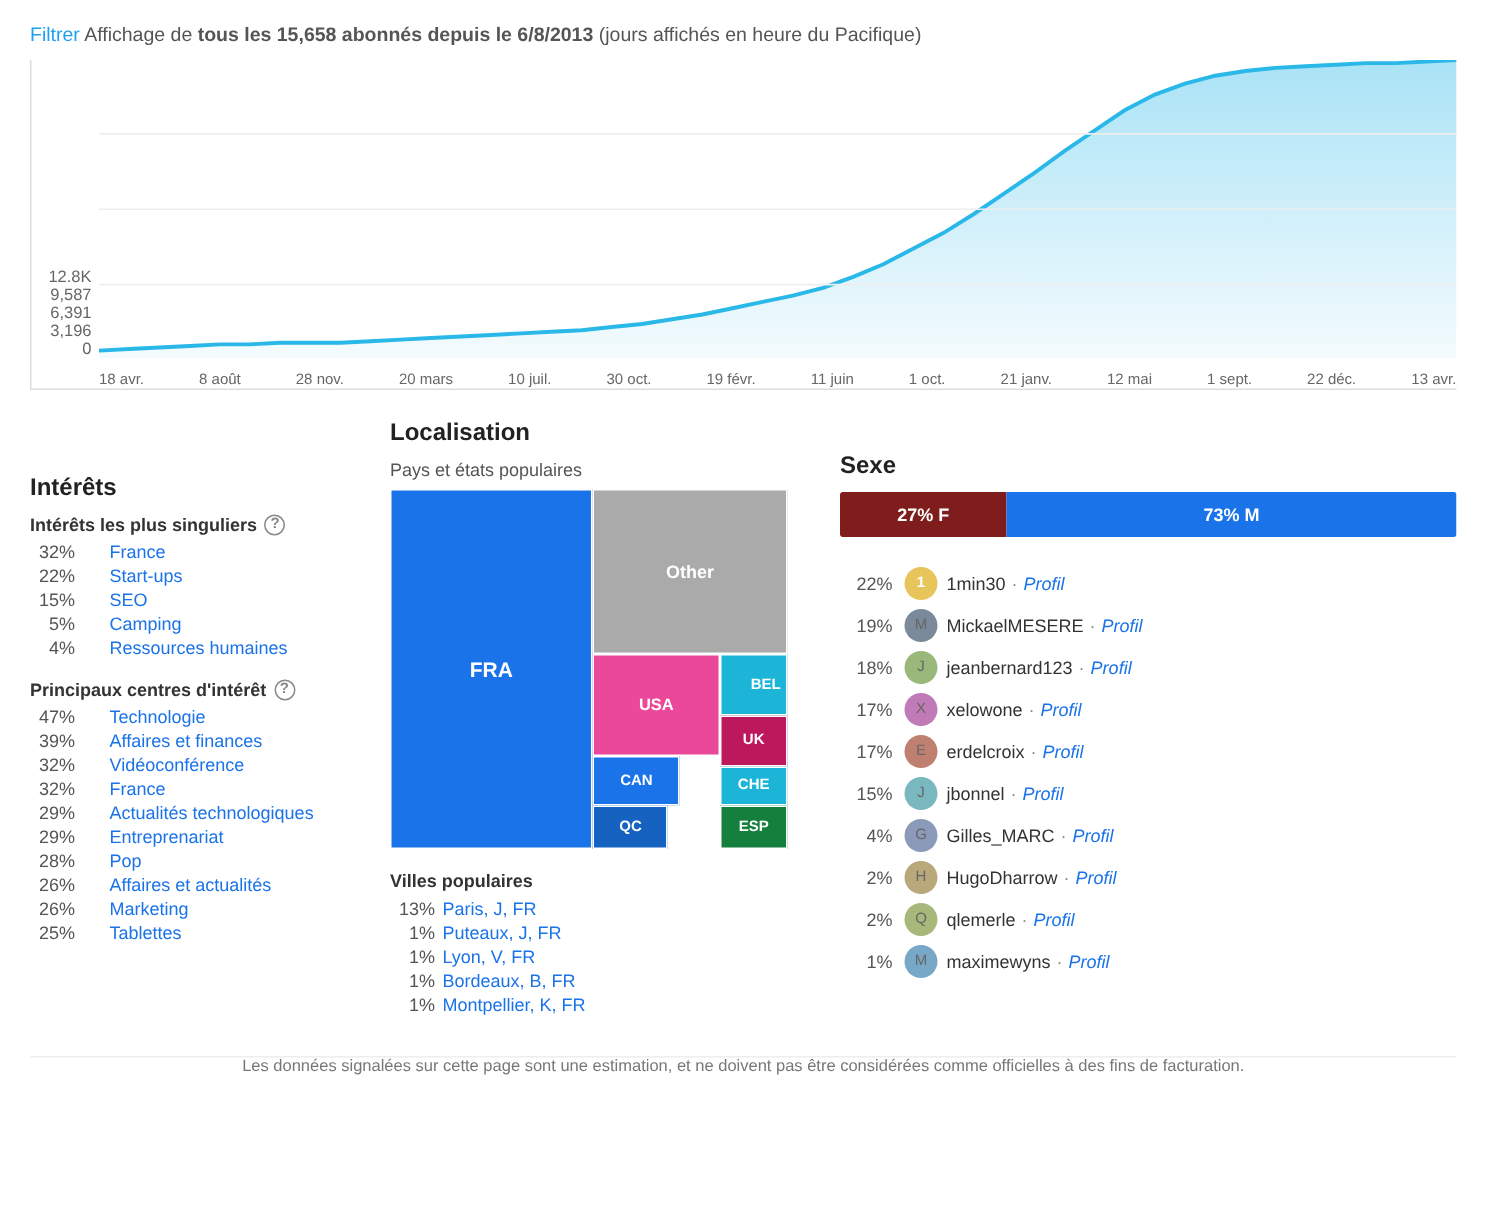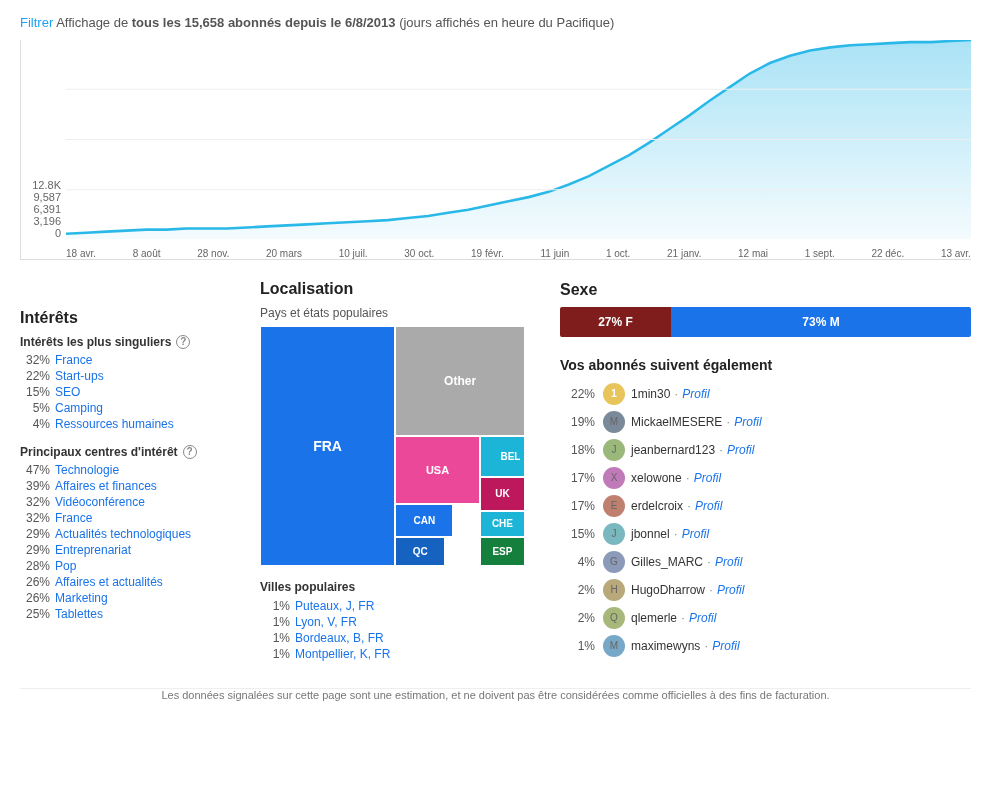--- a/index.html
+++ b/index.html
@@ -87,21 +87,21 @@
     
     .interest-item {
       display: flex;
       align-items: baseline;
       margin-bottom: 2px;
       font-size: 12px;
     }
     .interest-pct {
       width: 30px;
       text-align: right;
-      margin-right: 5px;
+      margin-right: 23px;
       color: #555;
       font-size: 12px;
     }
     .interest-name {
       color: #1a73e8;
       text-decoration: none;
     }
     .interests-group {
       margin-bottom: 14px;
     }
@@ -381,20 +381,24 @@
 
         <div class="treemap-cell" style="left:83%;top:77%;width:17%;height:11%;background:#1cb5d8;font-size:10px;">CHE</div>
 
         <div class="treemap-cell" style="left:51%;top:88%;width:19%;height:12%;background:#1562c0;font-size:10px;">QC</div>
 
         <div class="treemap-cell" style="left:83%;top:88%;width:17%;height:12%;background:#15803d;font-size:10px;">ESP</div>
       </div>
 
       <div class="cities-title">Villes populaires</div>
       <div class="city-item">
+        <span class="city-pct">13%</span>
+        <a class="city-name">Paris, J, FR</a>
+      </div>
+      <div class="city-item">
         <span class="city-pct">1%</span>
         <a class="city-name">Puteaux, J, FR</a>
       </div>
       <div class="city-item">
         <span class="city-pct">1%</span>
         <a class="city-name">Lyon, V, FR</a>
       </div>
       <div class="city-item">
         <span class="city-pct">1%</span>
         <a class="city-name">Bordeaux, B, FR</a>
@@ -410,21 +414,20 @@
 
       <div class="gender-bar">
         <div class="gender-f" style="width:27%;background:#7f1d1d;">
           <span>27% F</span>
         </div>
         <div class="gender-m" style="width:73%;background:#1a73e8;">
           <span>73% M</span>
         </div>
       </div>
 
-      <div class="followers-title">Vos abonnés suivent également</div>
 
       <div>
         <div class="follower-item">
           <span class="follower-pct">22%</span>
           <div class="follower-avatar" style="background:#e8c55a;color:#fff;font-weight:bold;">1</div>
           <span class="follower-name">1min30</span>
           <span class="follower-dot">·</span>
           <a class="follower-link">Profil</a>
         </div>
         <div class="follower-item">

